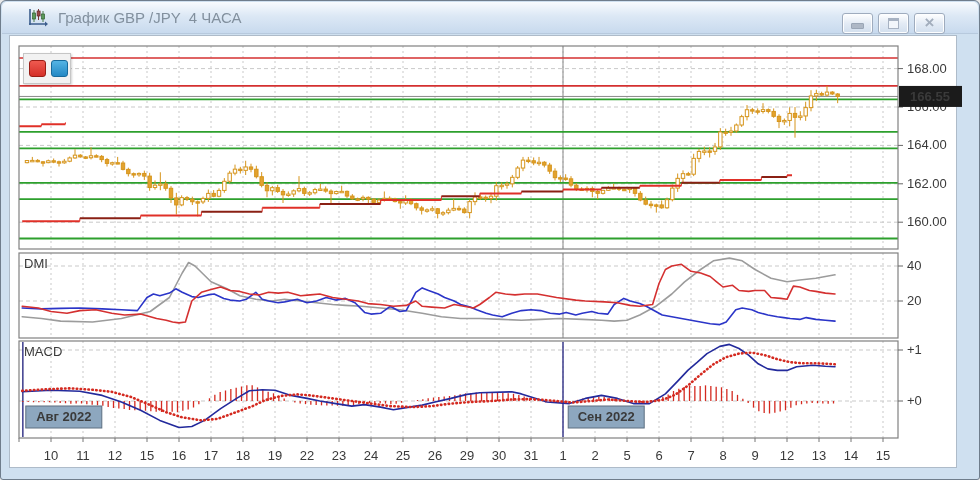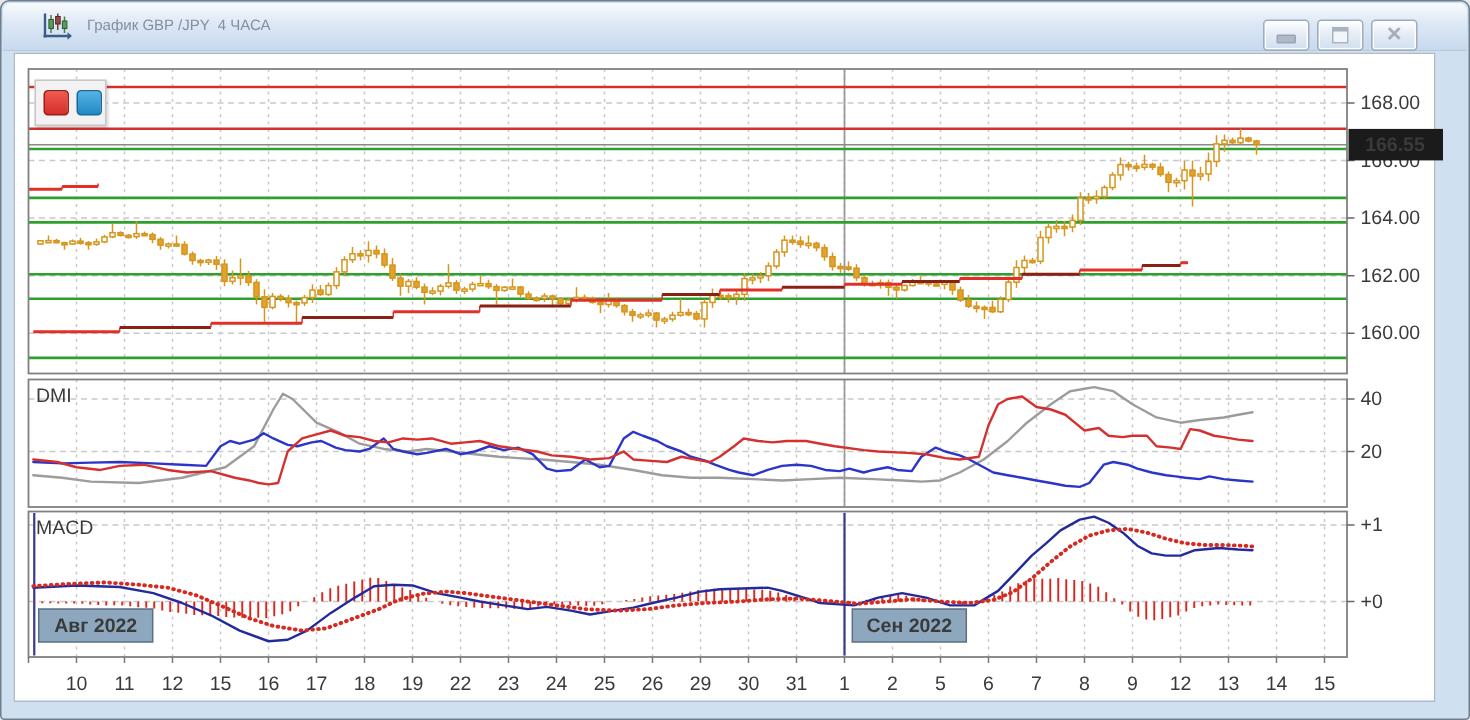--- a/index.html
+++ b/index.html
@@ -1,20 +1,20 @@
 <!DOCTYPE html>
 <html><head>
 <meta charset="utf-8">
 <style>
   html,body{margin:0;padding:0;}
   body{width:980px;height:480px;position:relative;font-family:"Liberation Sans",sans-serif;background:#e9e9e9;overflow:hidden;}
   .window{position:absolute;inset:0;background:#cfe0f0;border:1px solid #6f7d8c;border-radius:6px 6px 3px 3px;box-sizing:border-box;overflow:hidden;}
   .titlebar{position:absolute;left:1px;top:1px;right:1px;height:31px;background:linear-gradient(#f8fbfe,#dce8f5 45%,#c8daee);display:flex;align-items:center;border-radius:5px 5px 0 0;border-bottom:1px solid #b7c9dd;}
   .app-icon{margin-left:25px;width:22px;height:22px;flex:0 0 auto;}
-  .title-text{color:#82909e;font-size:10px;margin-left:9px;white-space:pre;}
+  .title-text{color:#82909e;font-size:15px;margin-left:9px;white-space:pre;}
   .winbtns{position:absolute;right:33px;top:11px;display:flex;gap:5px;}
   .winbtn{width:29px;height:19px;border:1px solid #9facbe;border-radius:3px;background:linear-gradient(#ffffff,#e3ebf5 50%,#d2dfee);box-shadow:inset 0 0 0 1px #fdfeff;display:flex;align-items:center;justify-content:center;cursor:default;}
   .glyph-min{width:11px;height:4px;background:#aeb8c6;border:1px solid #9aa6b6;border-radius:1px;margin-top:5px;}
   .glyph-max{width:9px;height:7px;border:1px solid #a7b2c2;border-top:3px solid #a7b2c2;background:#f2f6fb;}
   .glyph-close{color:#a3aebd;font-size:17px;font-weight:bold;line-height:15px;margin-top:-2px;}
   .client{position:absolute;left:8px;top:34px;width:948px;height:433px;background:#ffffff;border:1px solid #aebbc9;box-sizing:border-box;}
   svg.chart{position:absolute;left:0;top:0;}
   svg.chart text{font-family:"Liberation Sans",sans-serif;font-size:13px;fill:#3a3a3a;}
   .mini-toolbar{position:absolute;left:22px;top:52px;width:48px;height:31px;background:#f2f2f2;border:1px solid #c6c6c6;box-shadow:1px 1px 2px rgba(0,0,0,.18);display:flex;align-items:center;gap:5px;padding-left:5px;box-sizing:border-box;}
   .sq-btn{width:17px;height:17px;border-radius:3px;cursor:pointer;padding:0;}

